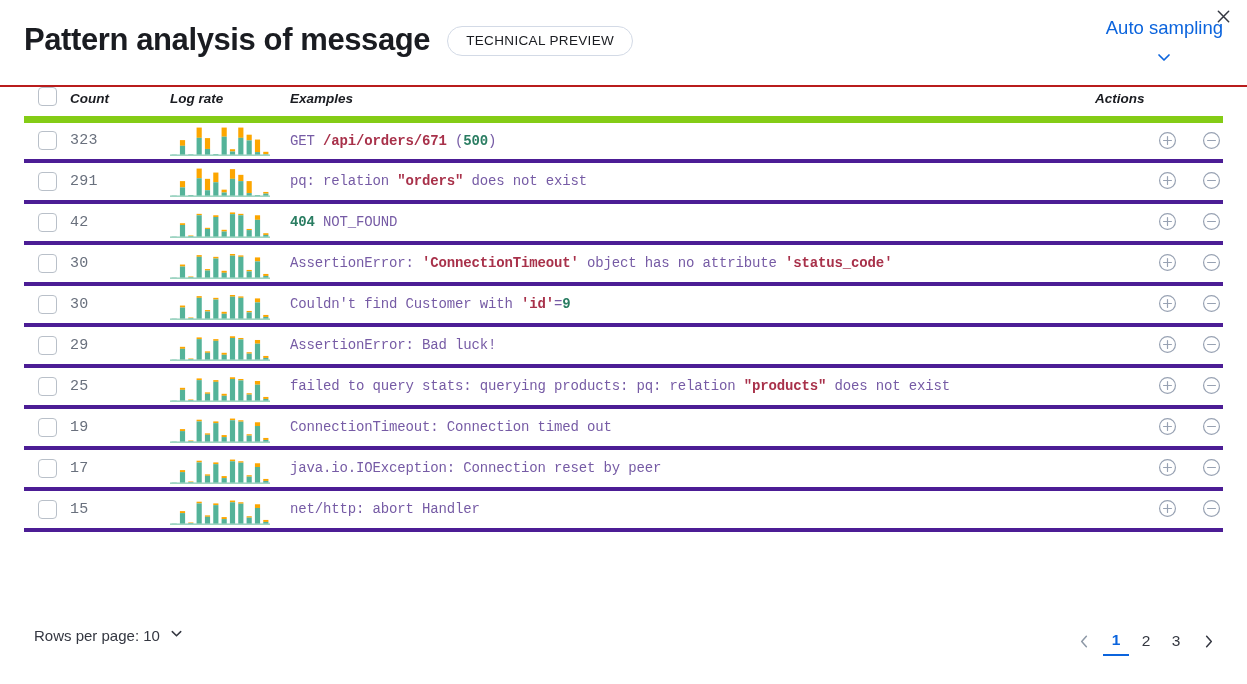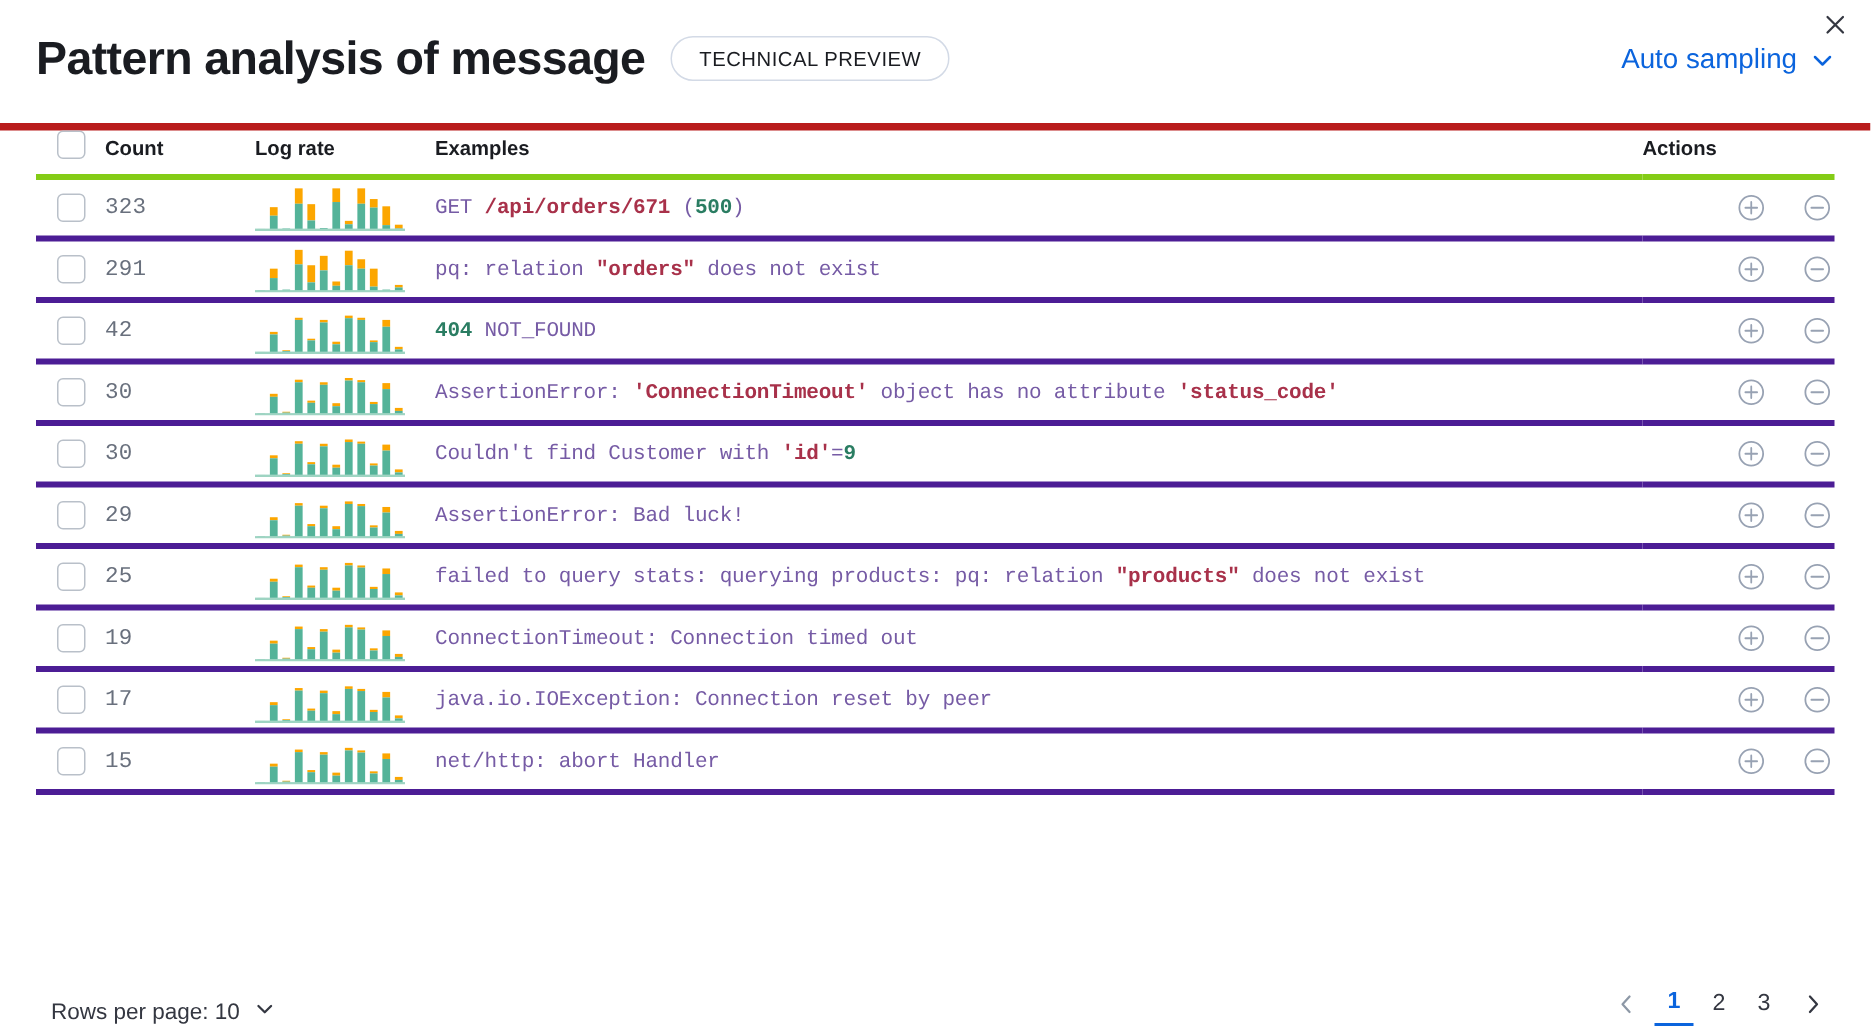--- a/index.html
+++ b/index.html
@@ -9,21 +9,21 @@
     font-family: "Liberation Sans", sans-serif;
     color: #343741;
     overflow: hidden;
   }
 
   .flyout { width: 1247px; height: 684px; display: flex; flex-direction: column; position: relative; }
 
   
   .header {
     height: 87px;
-    border-bottom: 5px solid #b91c1c;
+    border-bottom: 2px solid #b91c1c;
     display: flex;
     align-items: center;
     padding: 0 24px 18px 24px;
     flex: none;
   }
   .title-wrap { display: flex; align-items: center; gap: 17px; padding-top: 14px; }
   .page-title {
     font-size: 31px;
     font-weight: 700;
     letter-spacing: -0.4px;
@@ -47,20 +47,21 @@
   .header-right {
     margin-left: auto;
     display: flex;
     align-items: center;
     gap: 9px;
     padding-top: 14px;
     color: #0b64dd;
     font-size: 18.5px;
     cursor: pointer;
     white-space: nowrap;
+    flex-direction: column;
   }
   .chev-down { width: 16px; height: 16px; flex: none; }
   .close-btn {
     position: absolute;
     top: 3px; right: 11px;
     width: 26px; height: 26px;
     display: flex; align-items: center; justify-content: center;
     cursor: pointer;
     color: #343741;
   }
@@ -73,22 +74,23 @@
     padding: 26px 0 16px 10px;
   }
 
   table.pattern-table { width: 100%; border-collapse: collapse; table-layout: fixed; }
   table.pattern-table th {
     text-align: left;
     font-size: 13.5px;
     font-weight: 700;
     color: #1a1c21;
     padding: 0 0 10px 0;
-    border-bottom: 4px solid #84cc16;
+    border-bottom: 7px solid #84cc16;
     vertical-align: bottom;
+    font-style: italic;
   }
   table.pattern-table td {
     border-bottom: 4px solid #4c1d95;
     padding: 0;
     vertical-align: middle;
     height: 41px;
   }
   .col-check { width: 46px; }
   .col-count { width: 100px; }
   .col-rate  { width: 120px; }
@@ -138,21 +140,21 @@
     margin-left: 18px;
     color: #98a2b3;
     cursor: pointer;
     vertical-align: middle;
   }
 
   
   .footer {
     height: 58px;
     display: flex;
-    align-items: flex-end;
+    align-items: flex-start;
     padding: 0 24px;
     flex: none;
   }
   .rows-per-page {
     display: flex; align-items: center; gap: 9px;
     font-size: 15px; color: #343741;
     padding-left: 10px;
     cursor: pointer;
   }
   .pagination { margin-left: auto; display: flex; align-items: center; gap: 4px; }

